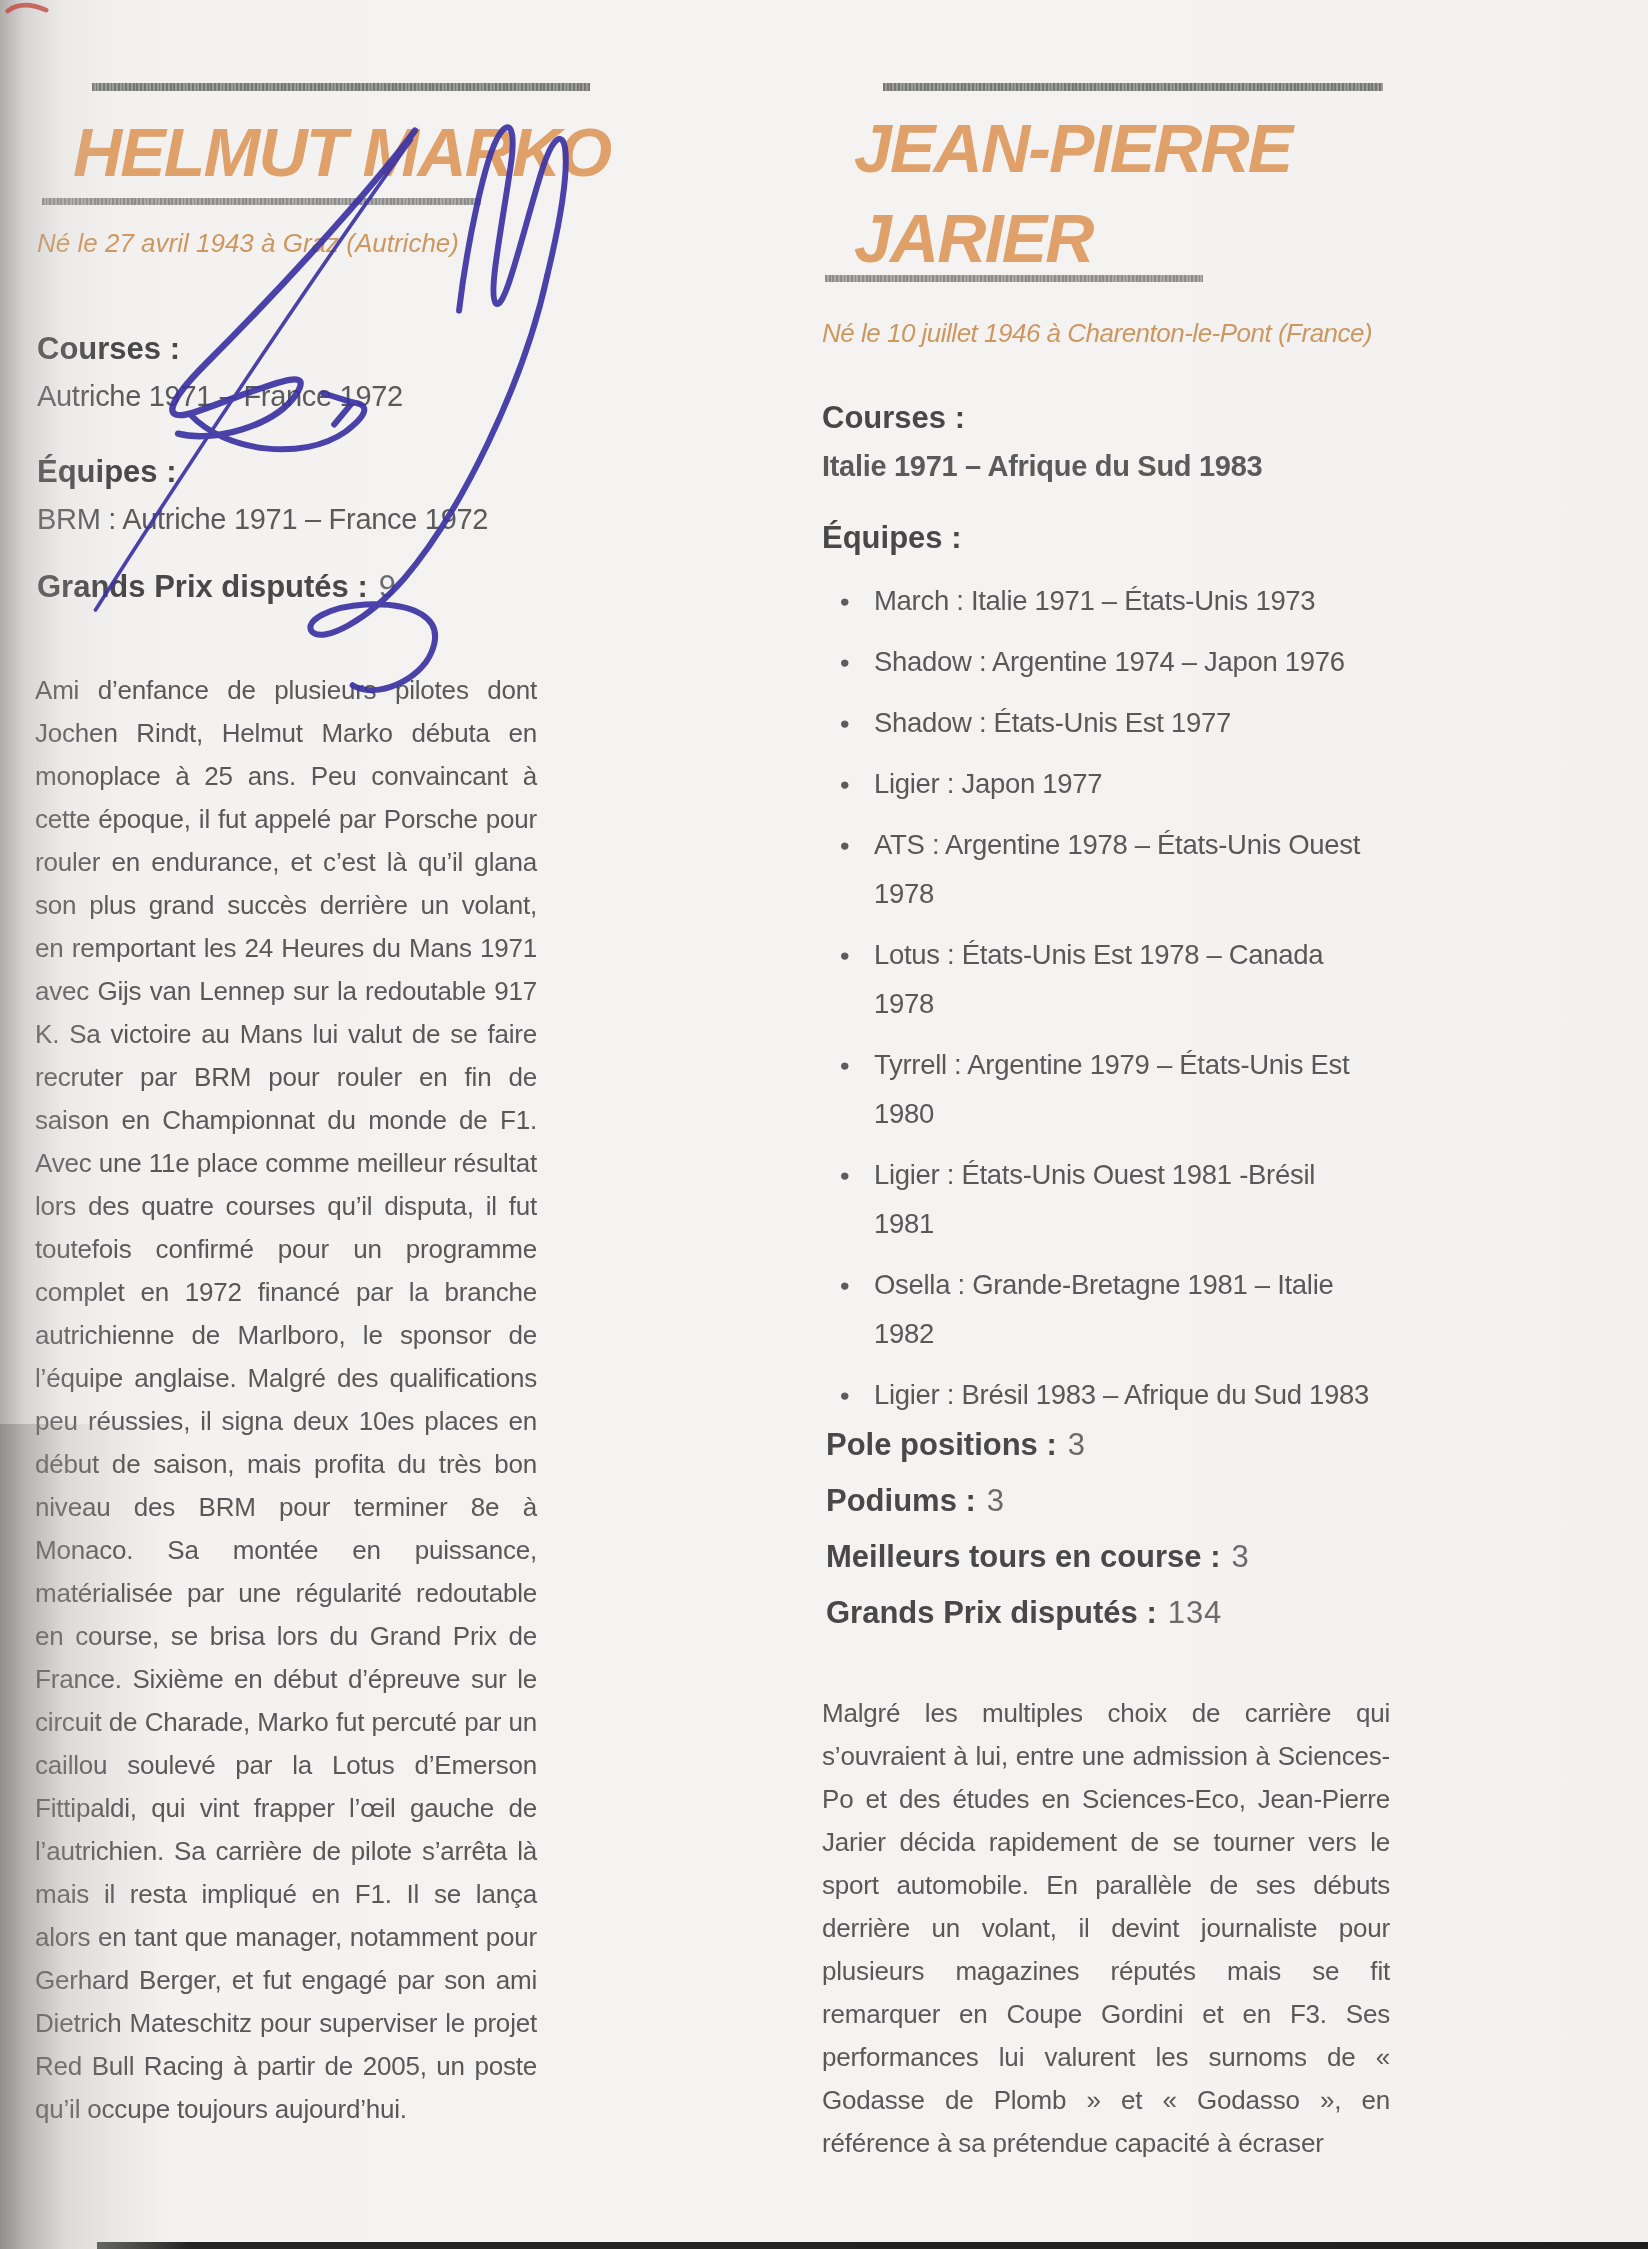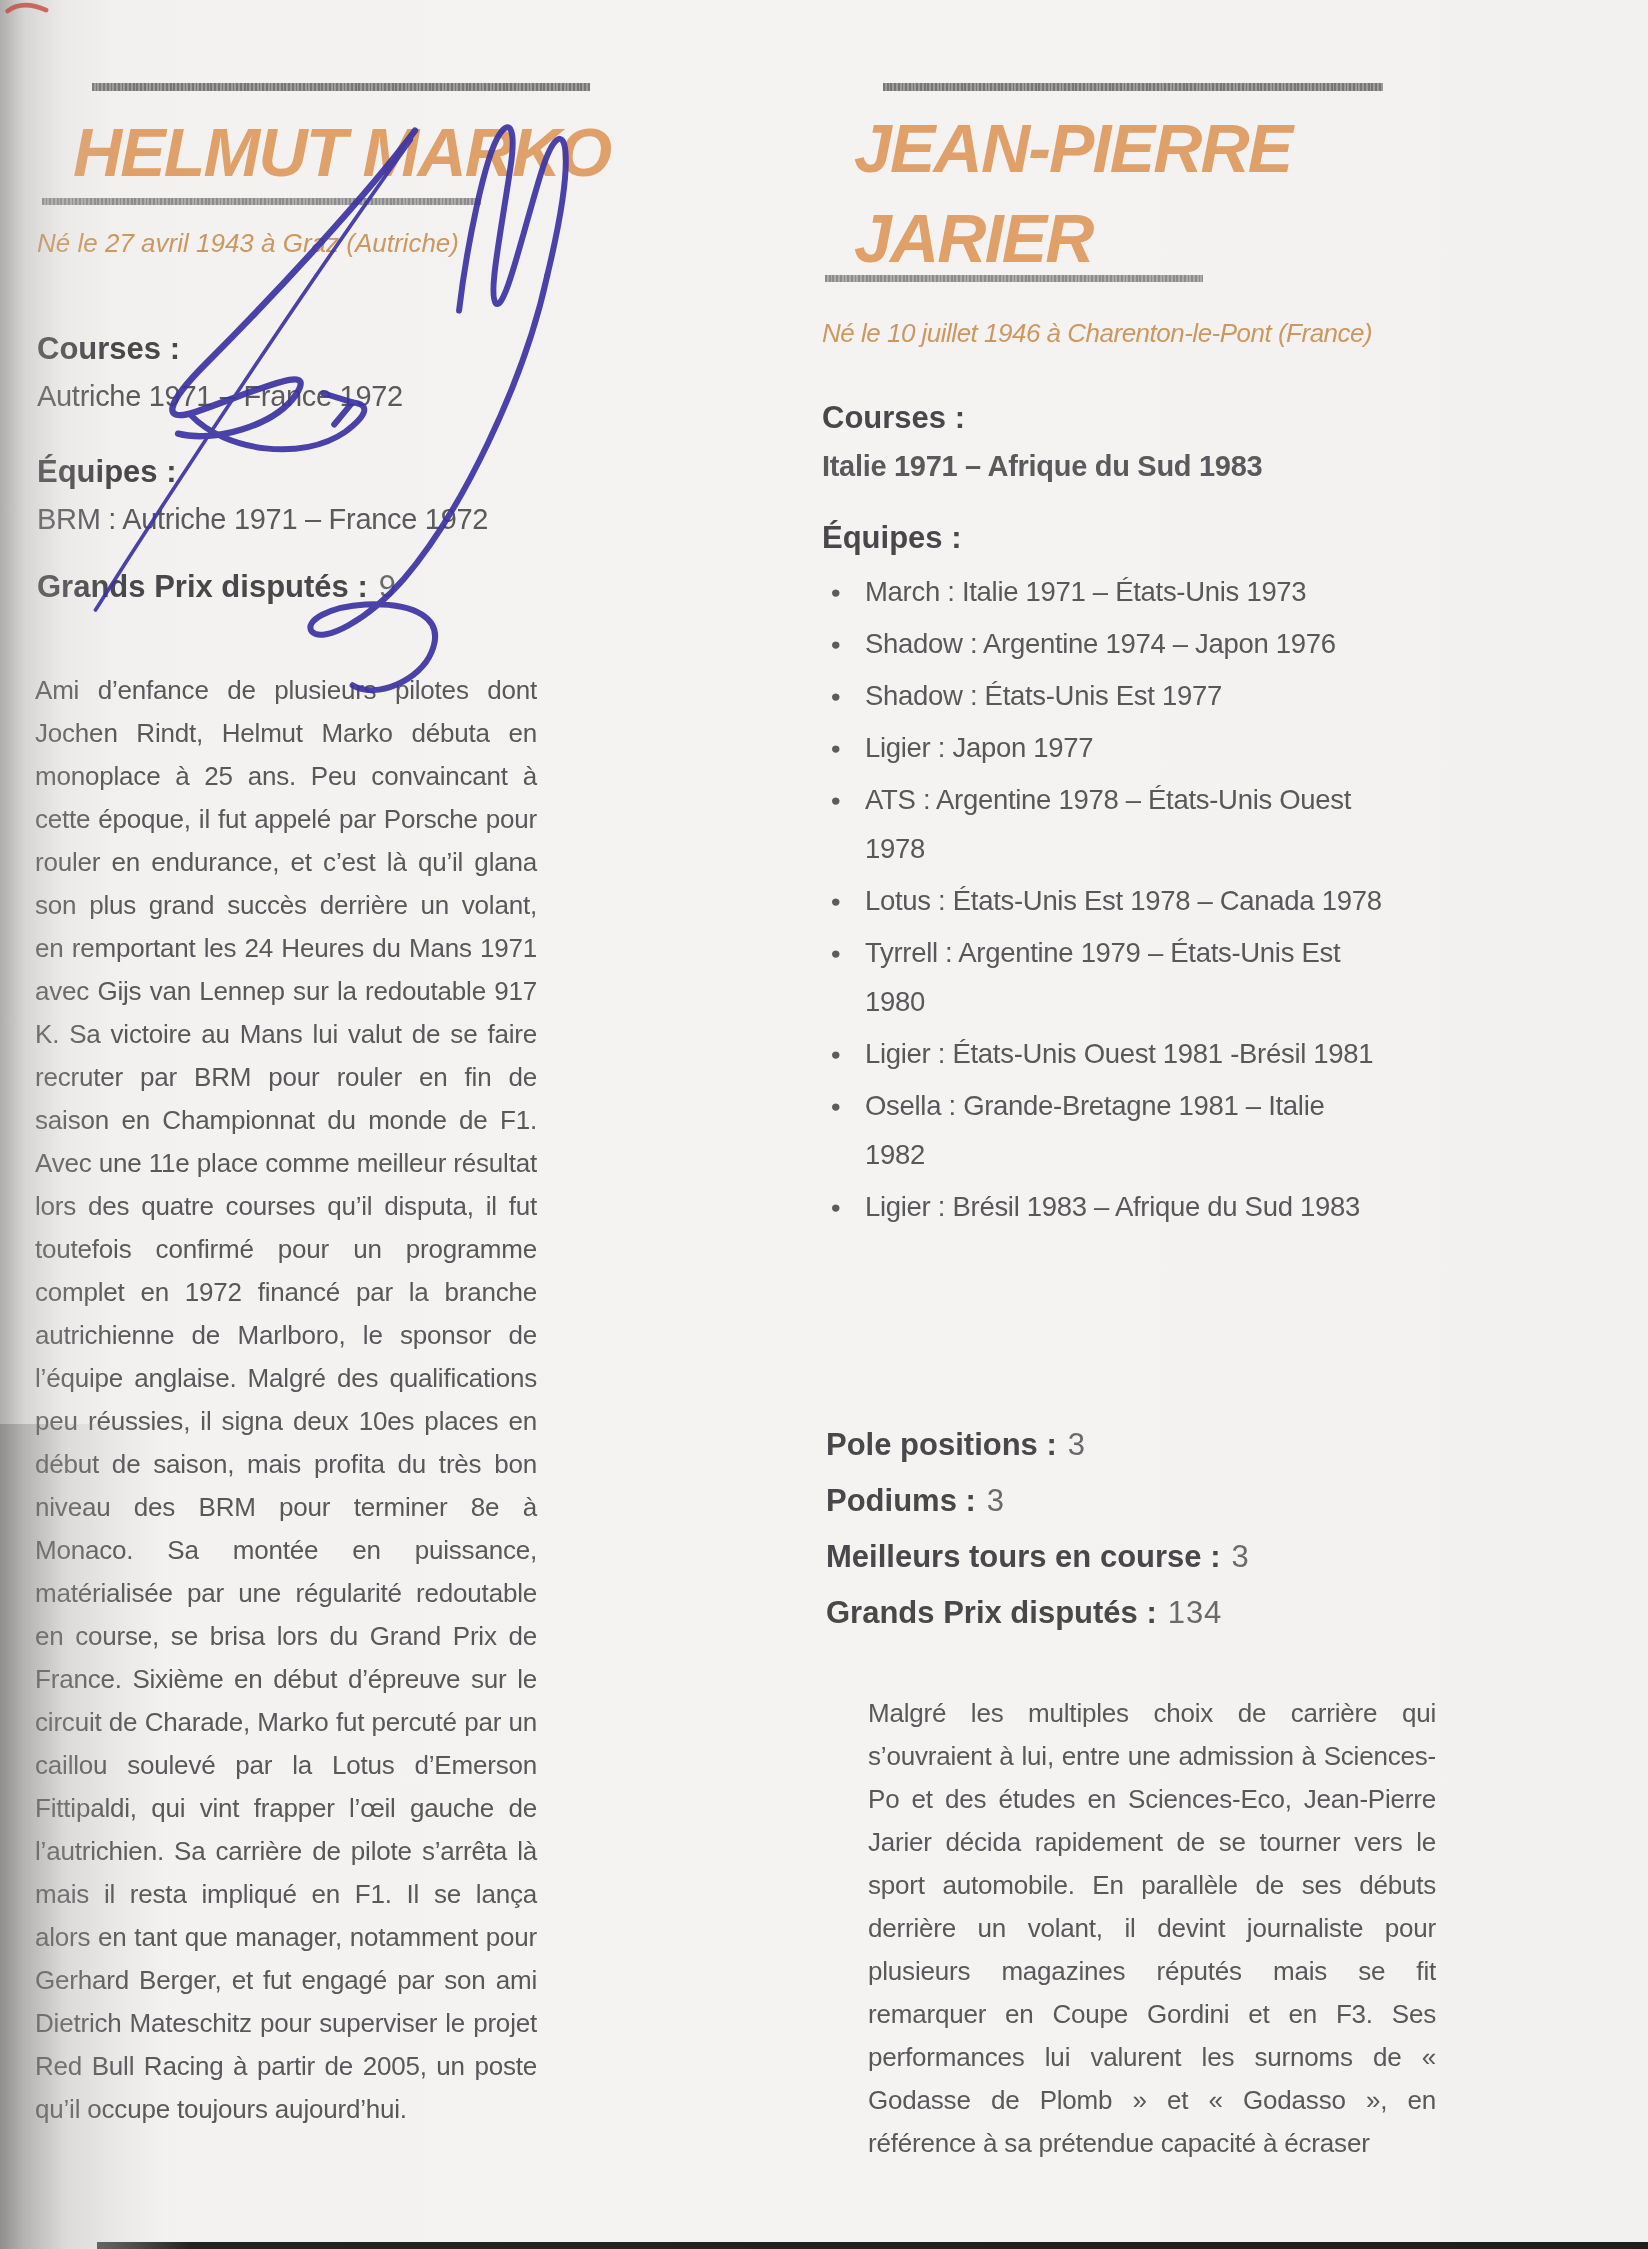--- a/index.html
+++ b/index.html
@@ -51,27 +51,27 @@
   .label-line{position:absolute;margin:0;font-size:31px;font-weight:bold;color:#48484b;white-space:nowrap;}
   .value-line{position:absolute;margin:0;font-size:29px;color:#5a5a5d;white-space:nowrap;letter-spacing:-0.3px;}
   .stat-group{position:absolute;margin:4px;}
   .stat-row{margin:0 0 25px 0;font-size:31px;line-height:31px;white-space:nowrap;}
   .stat-row .val{font-weight:normal;color:#6a6a6d;margin-left:11px;letter-spacing:0.9px;}
   .bio{
     position:absolute;margin:0;
     font-size:26px;line-height:43px;text-align:justify;
     color:#58585b;letter-spacing:-0.2px;
   }
-  .bio-right{line-height:43px;margin-left:46px;}
+  .bio-right{line-height:43px;}
   
   .teams{
     position:absolute;margin:0;padding:0;list-style:none;
     font-size:27.5px;line-height:49px;color:#58585b;letter-spacing:-0.3px;
   }
-  .teams li{position:relative;padding-left:40px;margin:3px;}
+  .teams li{position:relative;padding-left:40px;margin:12px;}
   .teams li::before{
     content:"\25CF";position:absolute;left:5.5px;top:0.9px;
     font-size:17.4px;color:#5c5c5f;
   }
   .signature{position:absolute;left:0;top:0;z-index:8;pointer-events:none;}
 </style>
 </head>
 <body>
 
 <div class="page">

